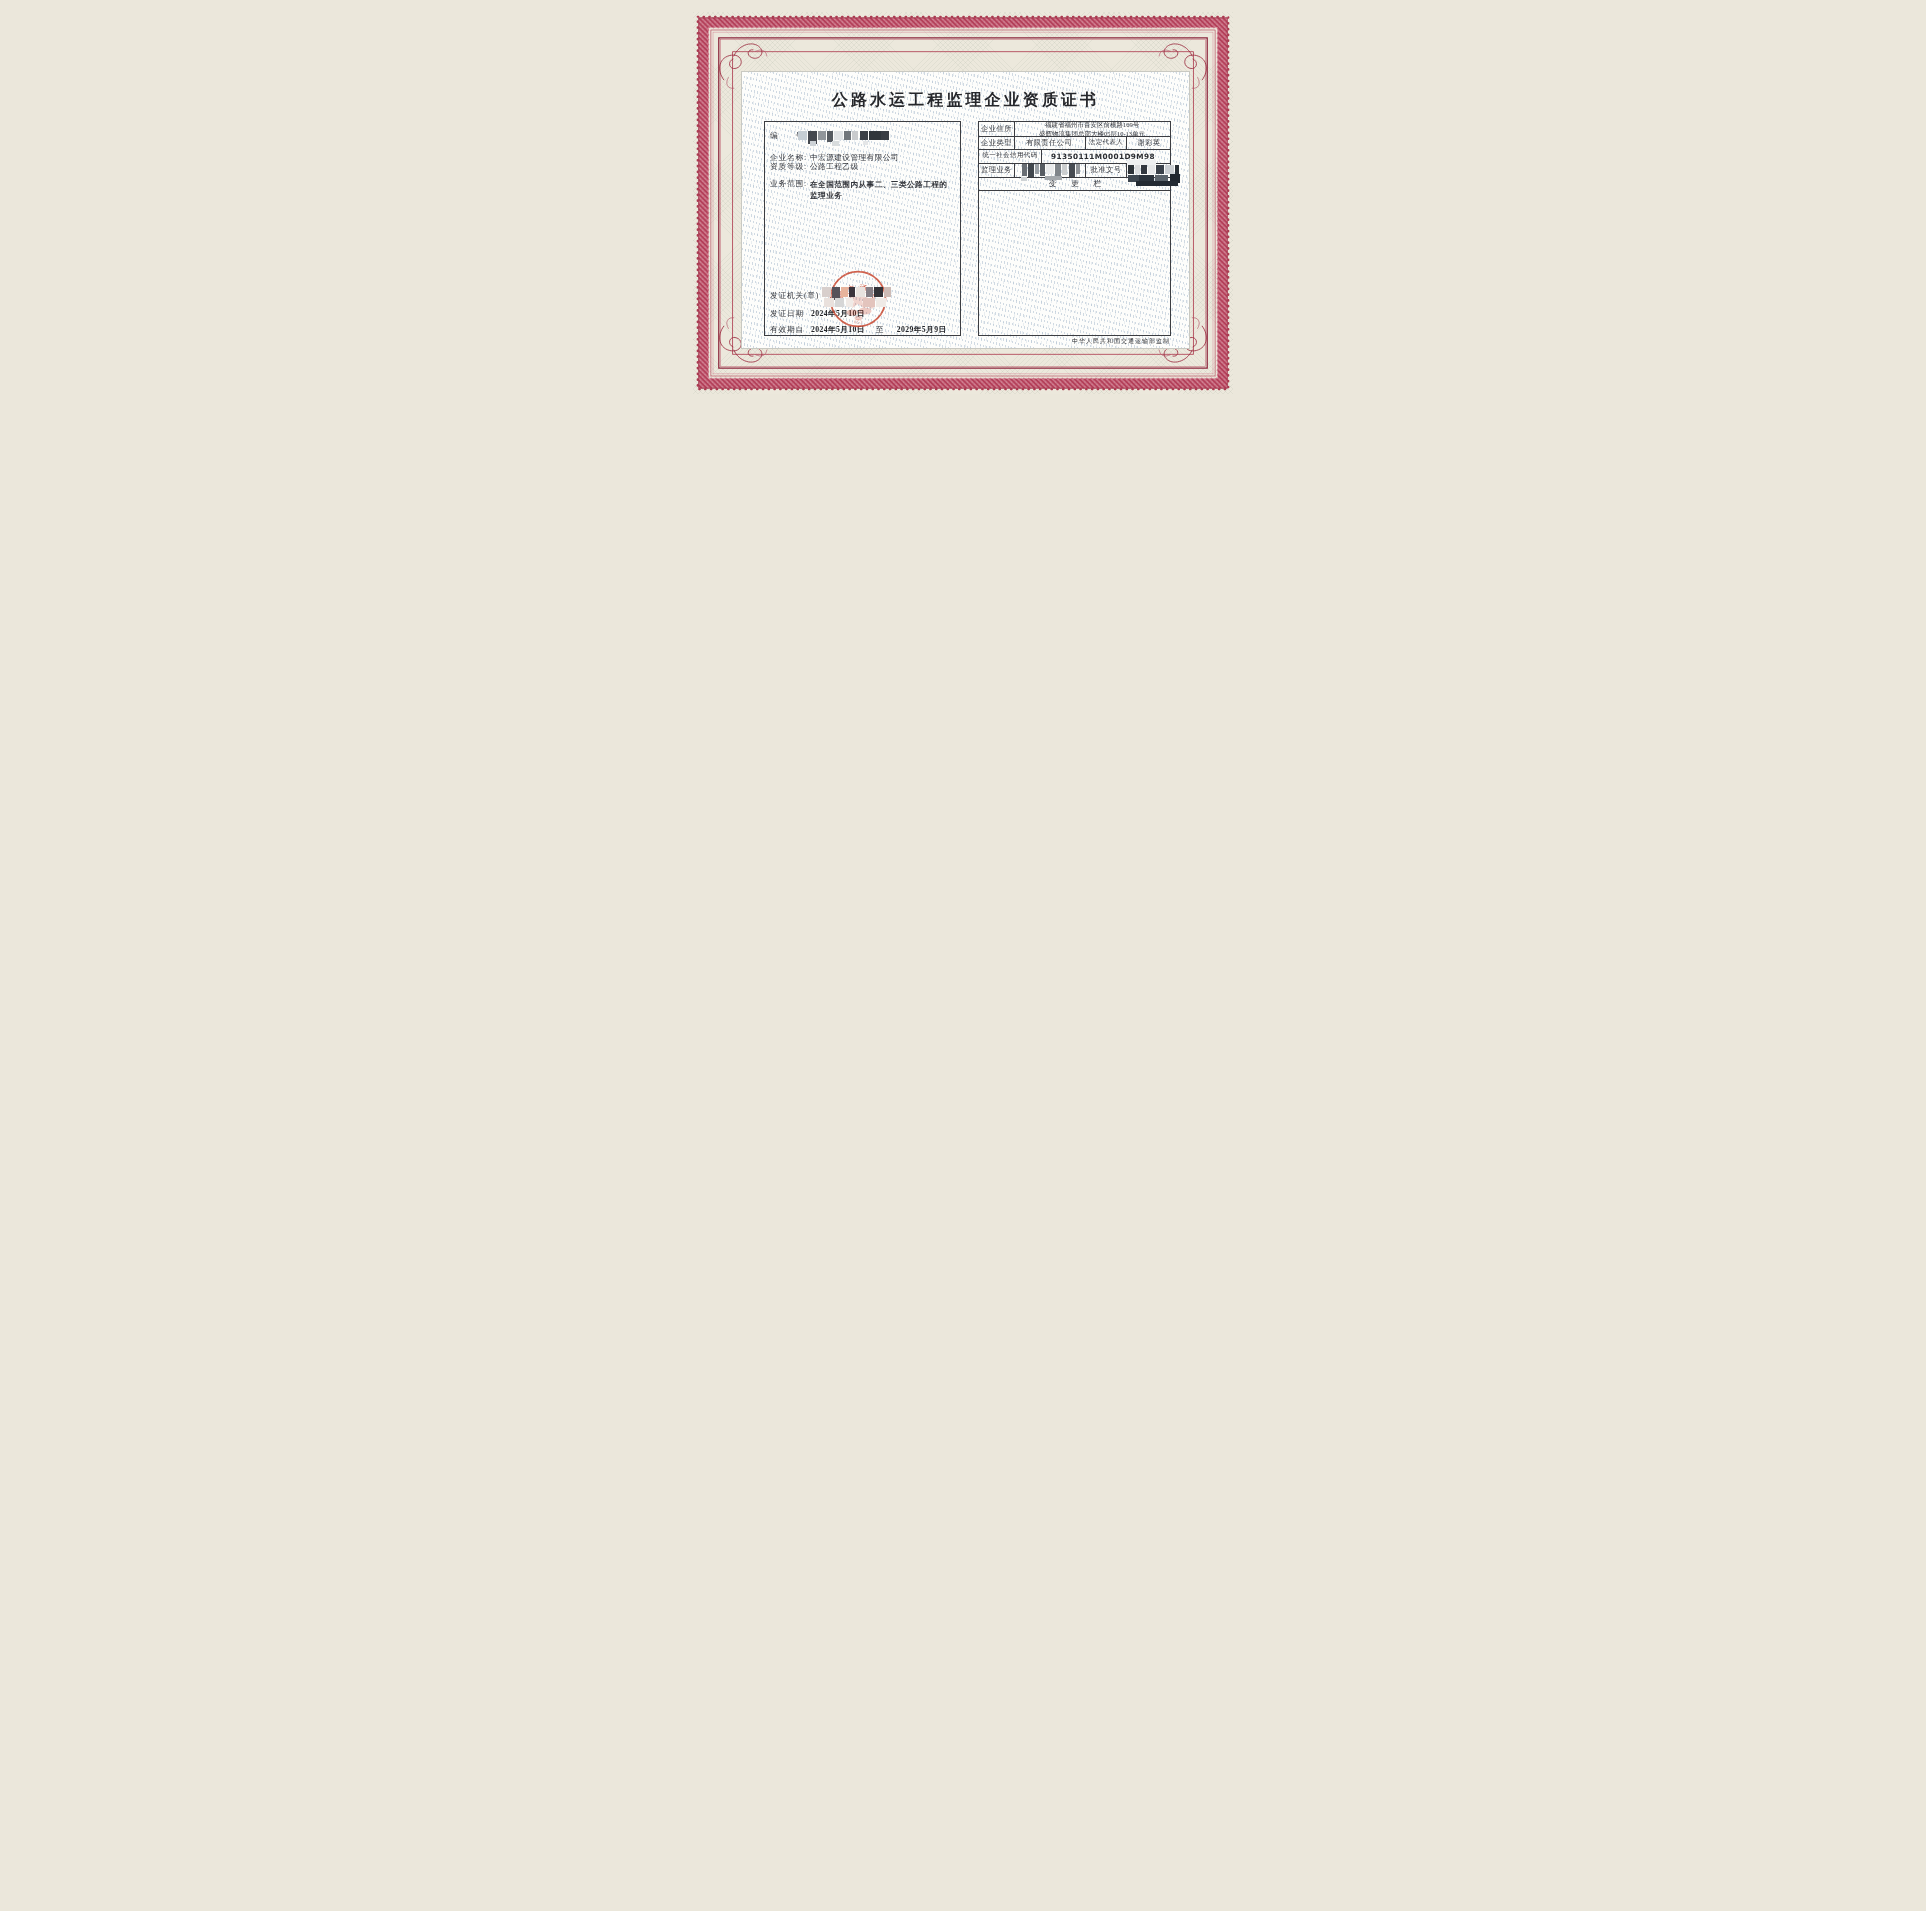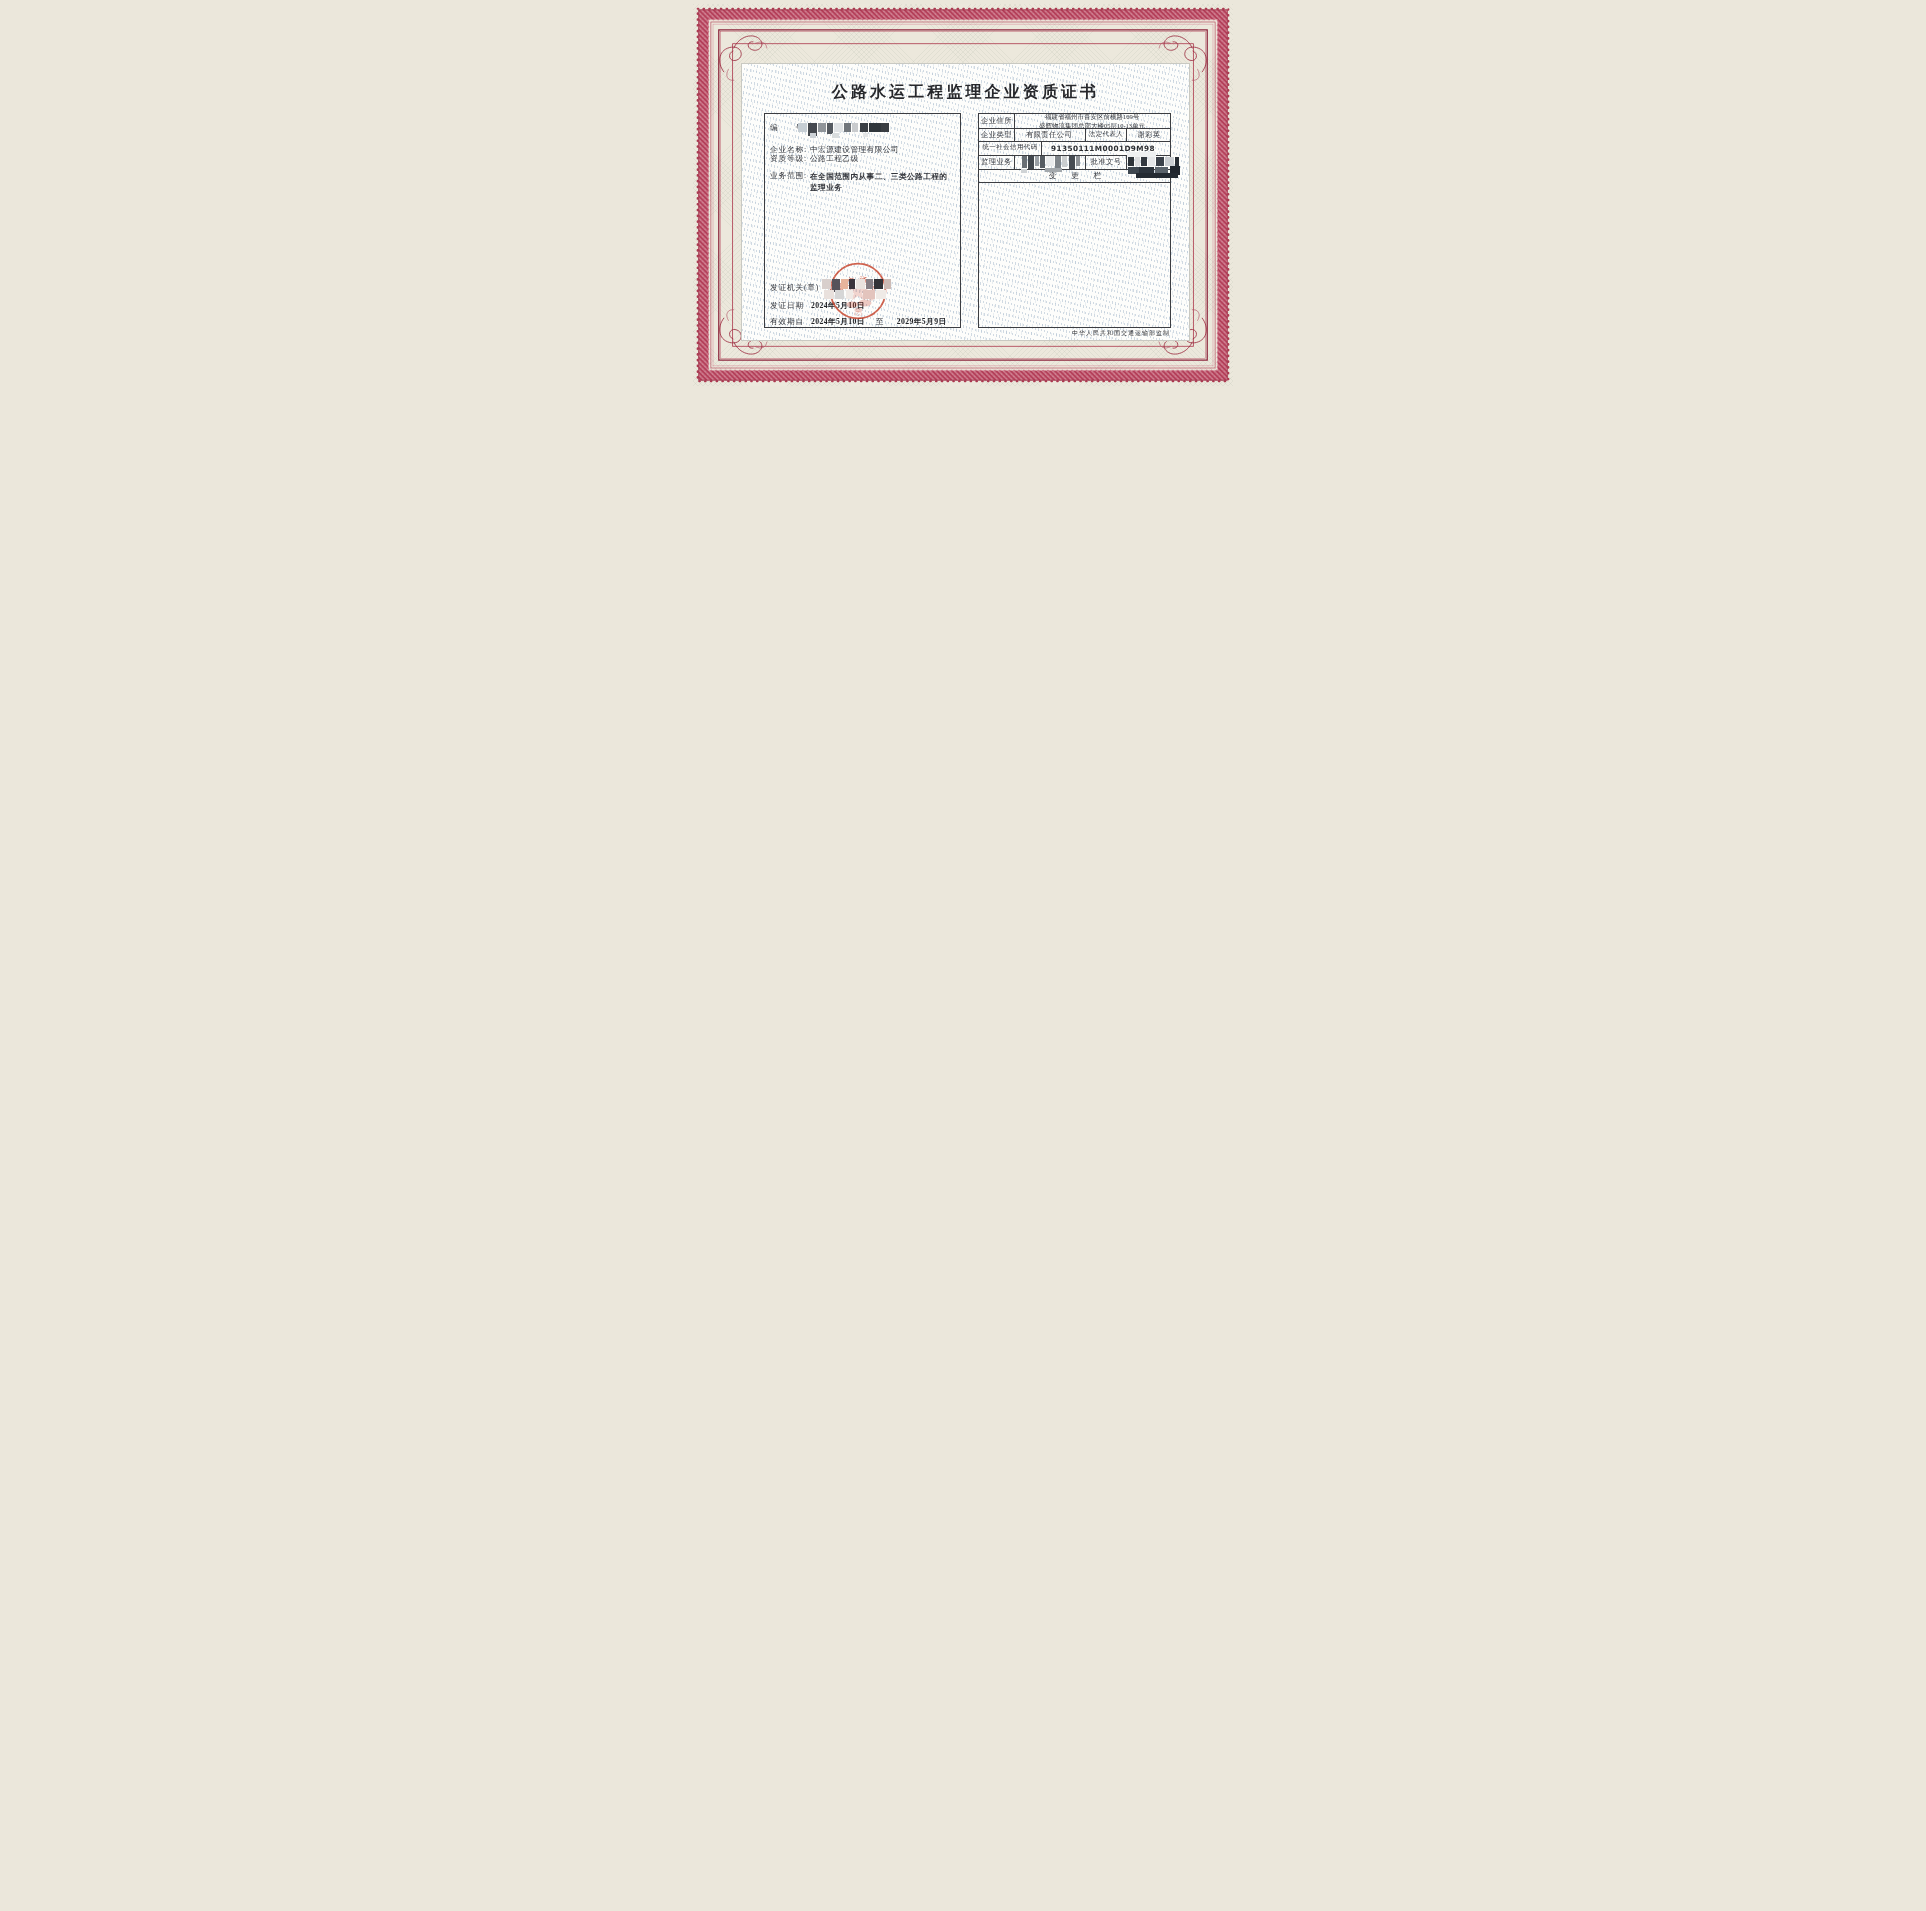--- a/index.html
+++ b/index.html
@@ -1,16 +1,16 @@
 <!DOCTYPE html>
 <html style="font-size:6.2px"><head>
 <meta charset="utf-8">
 <style>
   html,body{margin:0;padding:0;background:#ebe7db;}
-  .page{position:relative;width:540px;height:382px;margin:4px auto;overflow:hidden;
+  .page{position:relative;width:540px;height:382px;margin:12px auto;overflow:hidden;
     background-color:#ece8dc;
     background-image:
       repeating-linear-gradient(45deg, rgba(155,168,150,.14) 0 0.4px, transparent 0.4px 3.5px),
       repeating-linear-gradient(-45deg, rgba(155,168,150,.14) 0 0.4px, transparent 0.4px 3.5px);
     font-family:"Liberation Serif","DejaVu Serif",serif;color:#32343a;}
   .frame{position:absolute;left:0;top:0;width:540px;height:382px;pointer-events:none;}
   .paper{position:absolute;left:48px;top:59px;width:449px;height:278px;
     background-color:#fdfdfb;border:0.4px solid #c9c9c2;box-sizing:border-box;
     background-image:
       repeating-linear-gradient(100deg, rgba(104,136,170,.30) 0 0.4px, transparent 0.4px 3.1px),

